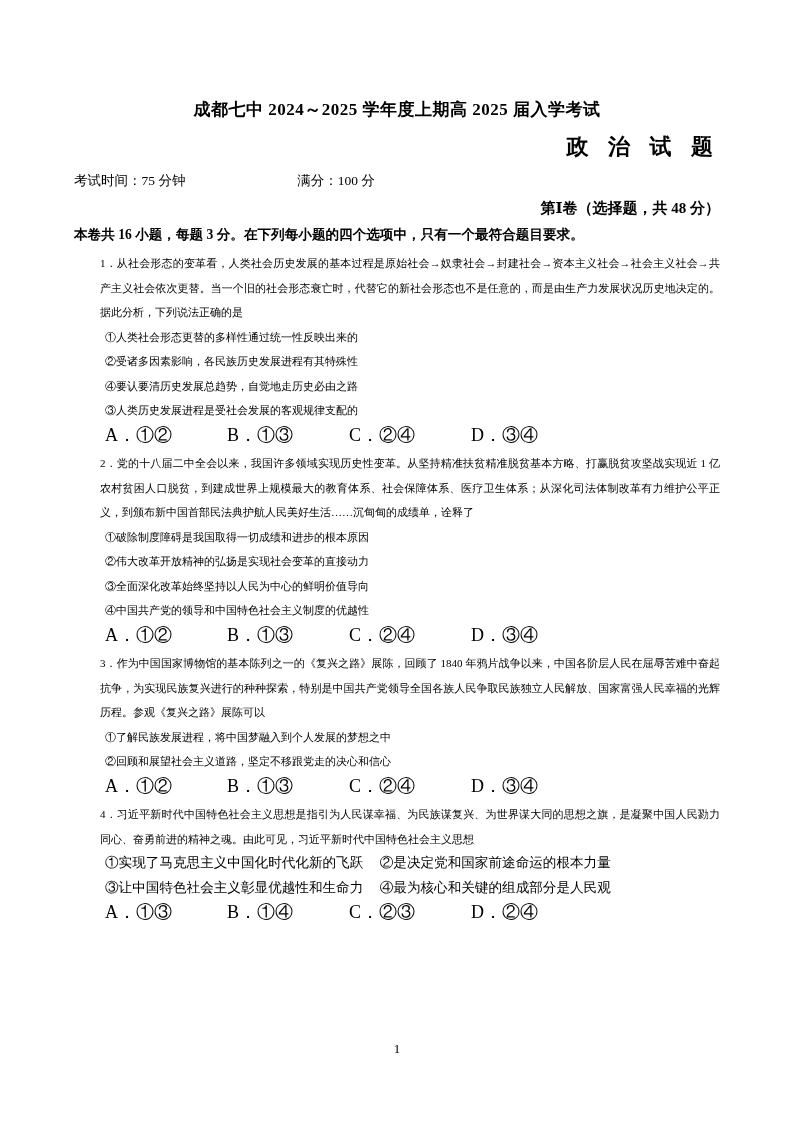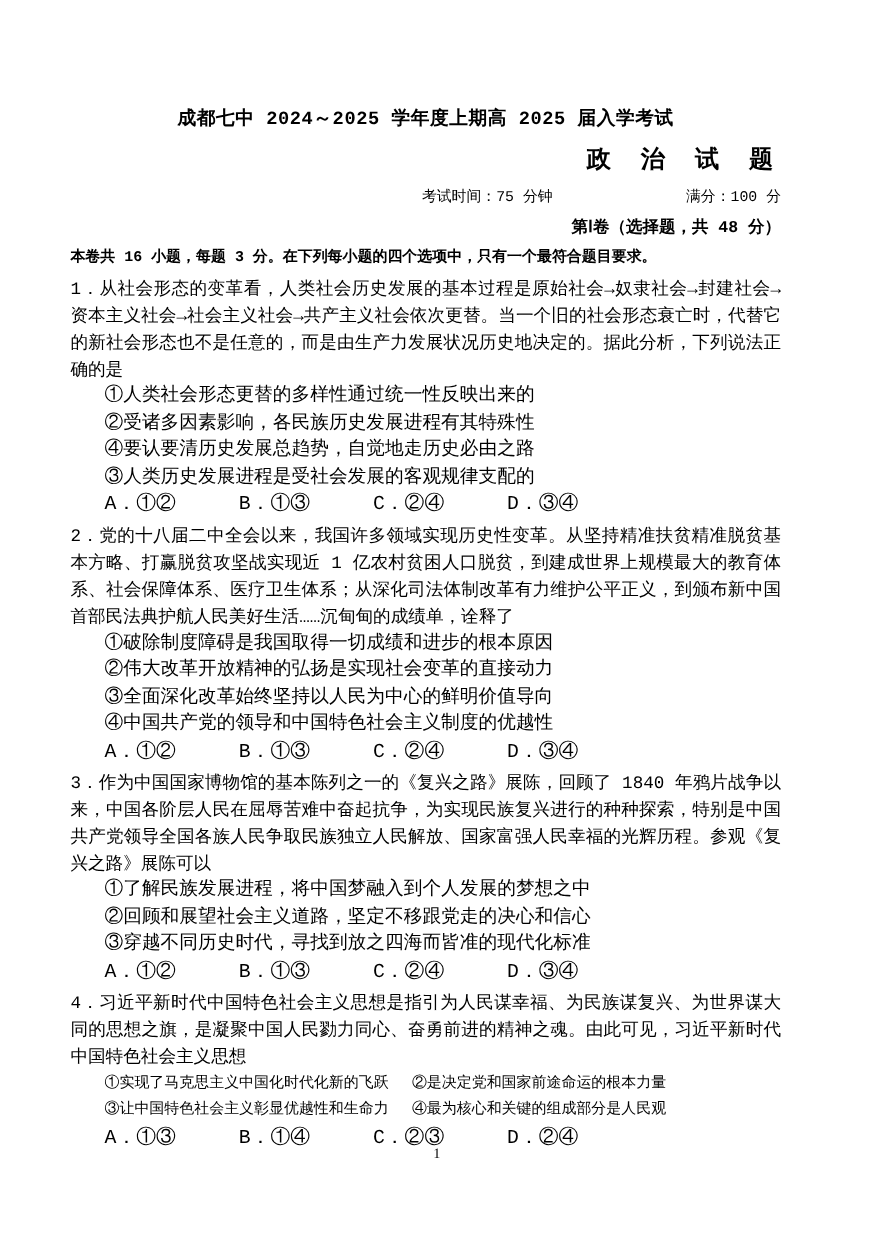--- a/index.html
+++ b/index.html
@@ -15,44 +15,43 @@
     width: 794px;
     height: 1123px;
     position: relative;
     box-sizing: border-box;
     padding: 0;
     background: #ffffff;
     overflow: hidden;
   }
   .content {
     position: absolute;
-    left: 64px;
+    left: 74px;
     top: 96px;
     width: 646px;
-    font-family: Liberation Mono, monospace;
   }
   .doc-title {
     text-align: center;
     font-size: 17px;
     font-weight: bold;
     letter-spacing: 0.5px;
     line-height: 28px;
   }
   .doc-subtitle {
     text-align: right;
     font-size: 22px;
     font-weight: bold;
     letter-spacing: 7px;
     line-height: 38px;
     margin-top: 4px;
   }
   .exam-meta {
     margin-top: 5px;
     font-size: 13.5px;
-    text-align: right;
+    text-align: left;
     line-height: 20px;
   }
   .exam-meta .gap {
     display: inline-block;
     width: 105px;
   }
   .section-head {
     text-align: right;
     font-size: 15px;
     font-weight: bold;
@@ -62,27 +61,28 @@
   .instruction {
     font-size: 13.6px;
     font-weight: bold;
     line-height: 24px;
     margin-top: 2px;
   }
   .q-block {
     margin-top: 4px;
   }
   .q-stem {
-    font-size: 16px;
+    font-size: 11px;
     line-height: 24.5px;
     text-align: justify;
     text-justify: inter-ideograph;
+    margin-left: 26px;
   }
   .q-opt {
-    font-size: 17px;
+    font-size: 11px;
     line-height: 24.5px;
     padding-left: 31px;
   }
   .q-opt-pair {
     font-size: 13.6px;
     line-height: 24.5px;
     padding-left: 31px;
     white-space: nowrap;
   }
   .q-opt-pair .second {
@@ -152,21 +152,20 @@
         <span class="a">B．①③</span>
         <span class="a">C．②④</span>
         <span class="a">D．③④</span>
       </div>
     </div>
 
     <div class="q-block">
       <div class="q-stem">3．作为中国国家博物馆的基本陈列之一的《复兴之路》展陈，回顾了 1840 年鸦片战争以来，中国各阶层人民在屈辱苦难中奋起抗争，为实现民族复兴进行的种种探索，特别是中国共产党领导全国各族人民争取民族独立人民解放、国家富强人民幸福的光辉历程。参观《复兴之路》展陈可以</div>
       <div class="q-opt">①了解民族发展进程，将中国梦融入到个人发展的梦想之中</div>
       <div class="q-opt">②回顾和展望社会主义道路，坚定不移跟党走的决心和信心</div>
-      <div class="q-opt">③穿越不同历史时代，寻找到放之四海而皆准的现代化标准</div>
       <div class="answers">
         <span class="a">A．①②</span>
         <span class="a">B．①③</span>
         <span class="a">C．②④</span>
         <span class="a">D．③④</span>
       </div>
     </div>
 
     <div class="q-block">
       <div class="q-stem">4．习近平新时代中国特色社会主义思想是指引为人民谋幸福、为民族谋复兴、为世界谋大同的思想之旗，是凝聚中国人民勠力同心、奋勇前进的精神之魂。由此可见，习近平新时代中国特色社会主义思想</div>

